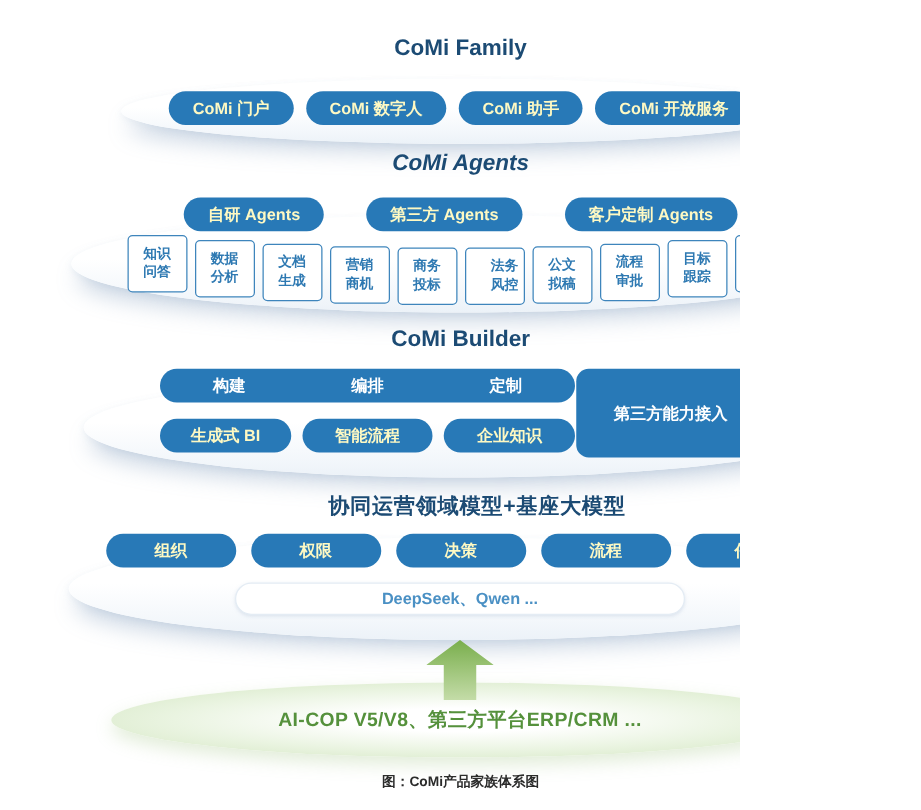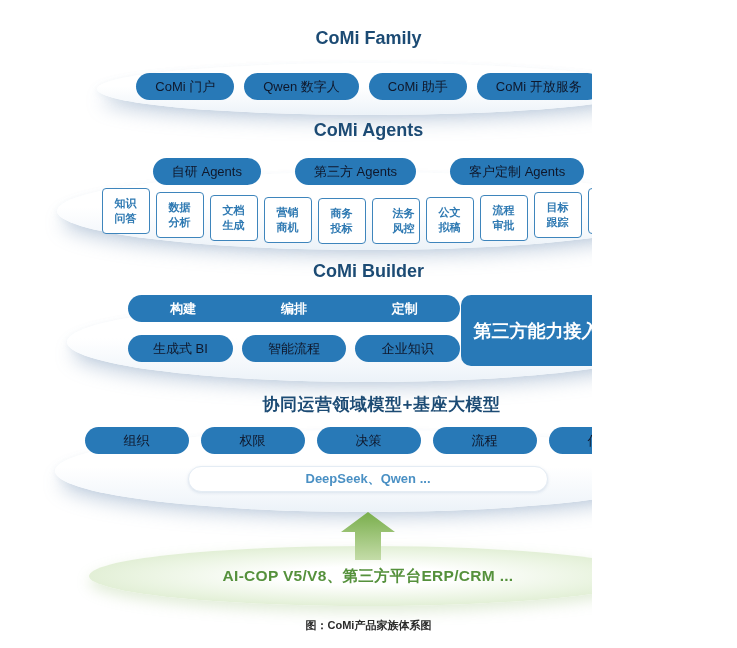--- a/index.html
+++ b/index.html
@@ -21,21 +21,21 @@
 
   .ellipse{
     position:absolute;border-radius:50%;
     background:linear-gradient(180deg,#ffffff 45%,#f3f7fb 82%,#ecf2f8 100%);
     box-shadow:0 12px 18px -5px rgba(120,150,185,.38), 0 2px 6px rgba(150,175,200,.15);
     z-index:1;
   }
 
   .pill-row{position:absolute;left:0;width:737px;display:flex;justify-content:center;z-index:4;}
   .pill{
-    background:var(--primary-blue);color:#0f172a;font-weight:normal;font-size:13px;
+    background:var(--primary-blue);color:#fef9c3;font-weight:bold;font-size:13px;
     height:27px;line-height:27px;padding:0 19px;border-radius:14px;white-space:nowrap;
     text-align:center;
   }
   .pill.fixed{width:104px;padding:0;}
 
   
   .family-ellipse{left:97px;top:63px;width:546px;height:52px;}
   .family-pills{top:73px;gap:10px;}
 
   
@@ -62,21 +62,21 @@
   .builder-ellipse{left:67px;top:302px;width:602px;height:80px;}
   .builder-bar{
     position:absolute;left:128px;top:295px;width:332px;height:27px;border-radius:14px;
     background:var(--primary-blue);display:flex;justify-content:space-around;align-items:center;
     z-index:4;
   }
   .builder-bar .bar-item{color:#ffffff;font-weight:bold;font-size:13px;}
   .builder-side-box{
     position:absolute;left:461px;top:295px;width:151px;height:71px;border-radius:10px;
     background:var(--primary-blue);display:flex;align-items:center;justify-content:center;
-    color:#ffffff;font-weight:bold;font-size:18px;z-index:4;
+    color:#ffffff;font-weight:bold;font-size:13px;z-index:4;
   }
   .builder-pills{position:absolute;left:128px;top:335px;width:332px;display:flex;gap:9px;z-index:4;}
   .builder-pills .pill{flex:1;padding:0;}
 
   
   .model-ellipse{left:55px;top:430px;width:626px;height:82px;}
   .model-pills{top:427px;gap:12px;}
   .engine-bar{
     position:absolute;left:188px;top:466px;width:360px;height:26px;border-radius:13px;
     background:#ffffff;border:1px solid #E4ECF4;box-shadow:0 1px 3px rgba(140,165,195,.25);
@@ -105,26 +105,26 @@
 </style>
 </head>
 <body>
 
 <div class="canvas">
 
   <h2 class="layer-title title-en" style="top:28px;">CoMi Family</h2>
   <div class="ellipse family-ellipse"></div>
   <div class="pill-row family-pills">
     <div class="pill">CoMi 门户</div>
-    <div class="pill">Qwen 数字人</div>
+    <div class="pill">CoMi 数字人</div>
     <div class="pill">CoMi 助手</div>
     <div class="pill">CoMi 开放服务</div>
   </div>
 
-  <h2 class="layer-title title-en" style="top:120px;">CoMi Agents</h2>
+  <h2 class="layer-title title-en" style="top:120px;font-style:italic;">CoMi Agents</h2>
   <div class="ellipse agents-ellipse"></div>
   <div class="pill-row agents-pills">
     <div class="pill">自研 Agents</div>
     <div class="pill">第三方 Agents</div>
     <div class="pill">客户定制 Agents</div>
   </div>
   <div class="cap-row">
     <div class="cap-box">知识
 问答</div>
     <div class="cap-box">数据

